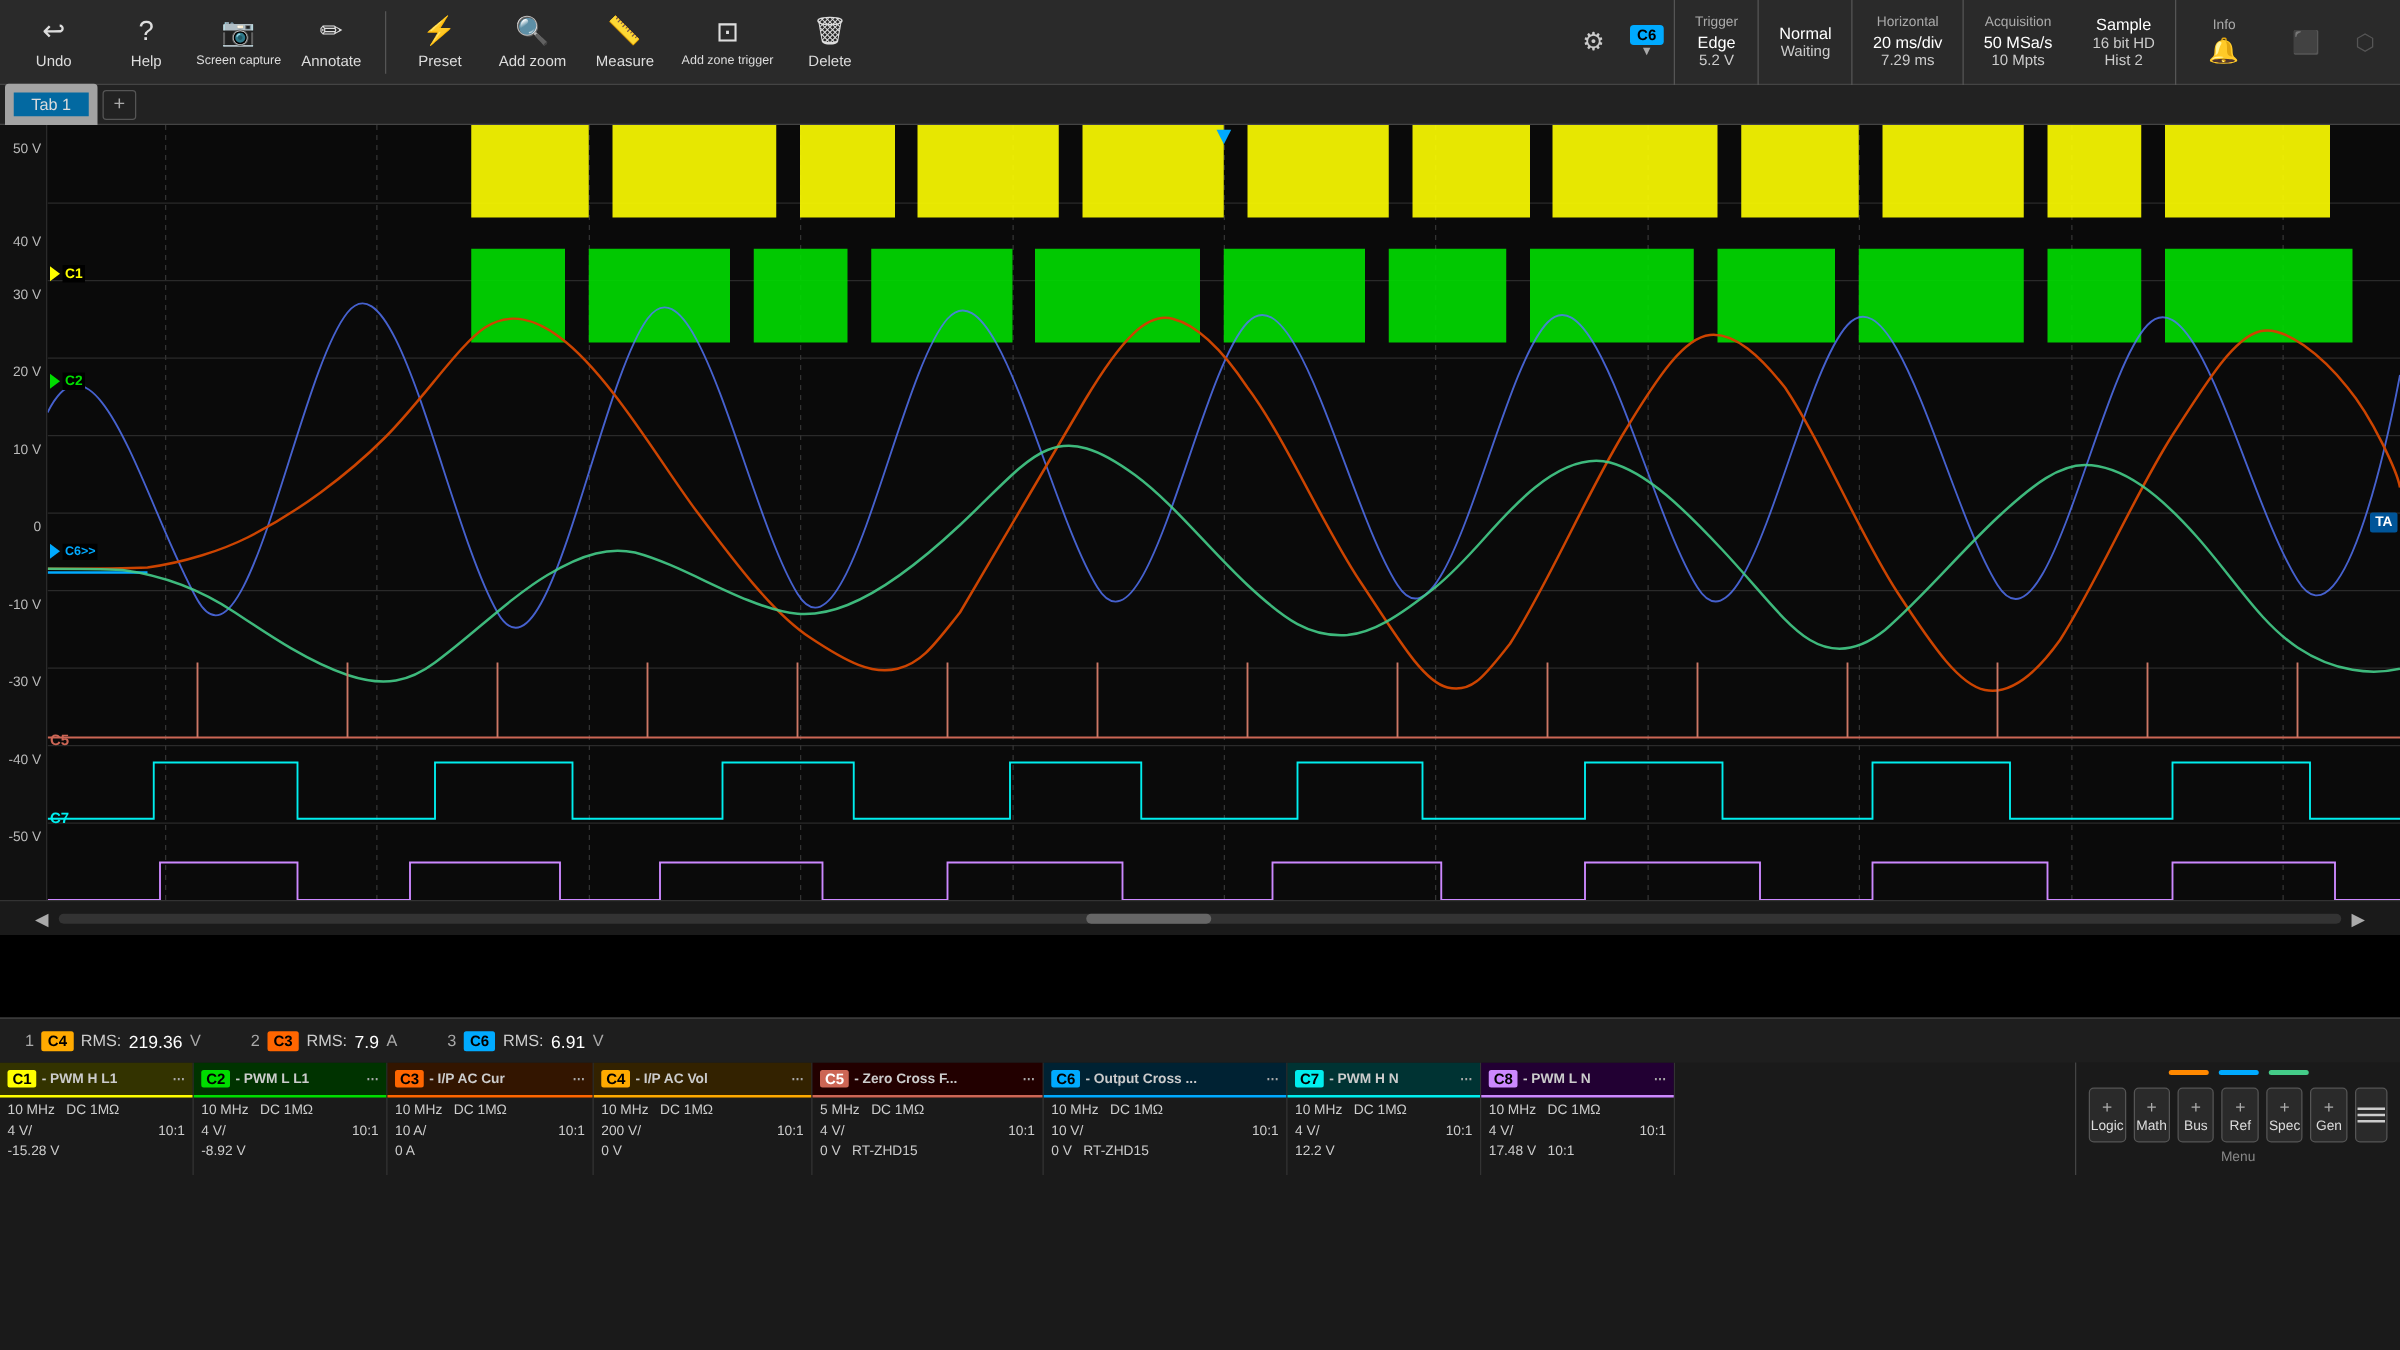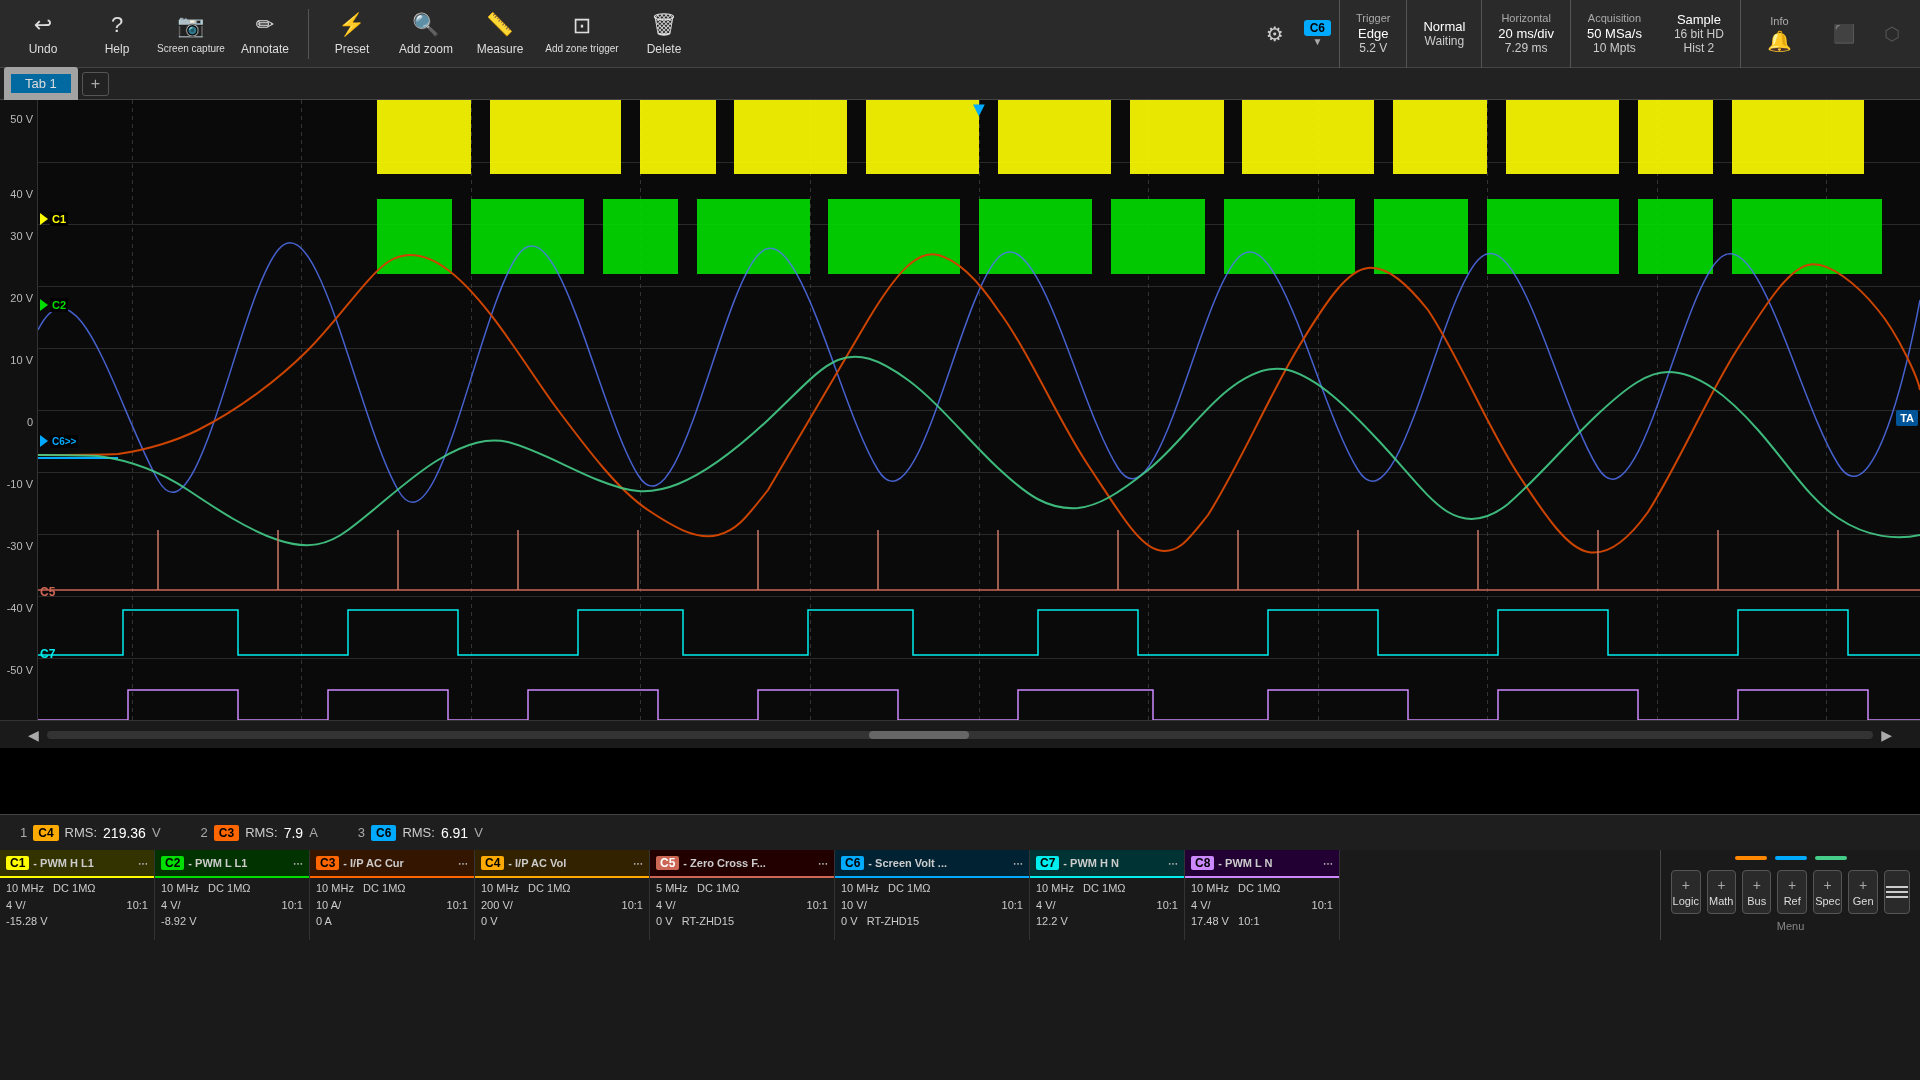--- a/index.html
+++ b/index.html
@@ -689,21 +689,21 @@
             <span>4 V/</span>
             <span>10:1</span>
           </div>
         <div>0 V &nbsp; RT-ZHD15</div>
       </div>
     </div>
 
     <div class="ch-info-item" style="min-width:195px;">
       <div class="ch-info-header" style="background:#002233; border-bottom:2px solid #00aaff;">
         <span class="ch-name-badge" style="background:#00aaff; color:#000;">C6</span>
-        <span style="color:#ccc; font-size:11px;">- Screen Volt ...</span>
+        <span style="color:#ccc; font-size:11px;">- Output Cross ...</span>
         <span style="margin-left:auto; color:#aaa; font-size:10px;">⋯</span>
       </div>
       <div class="ch-info-details">
         <div>10 MHz &nbsp; DC 1MΩ</div>
         <div style="display:flex; justify-content:space-between;gap:13px;">
             <span>10 V/</span>
             <span>10:1</span>
           </div>
         <div>0 V &nbsp; RT-ZHD15</div>
       </div>

